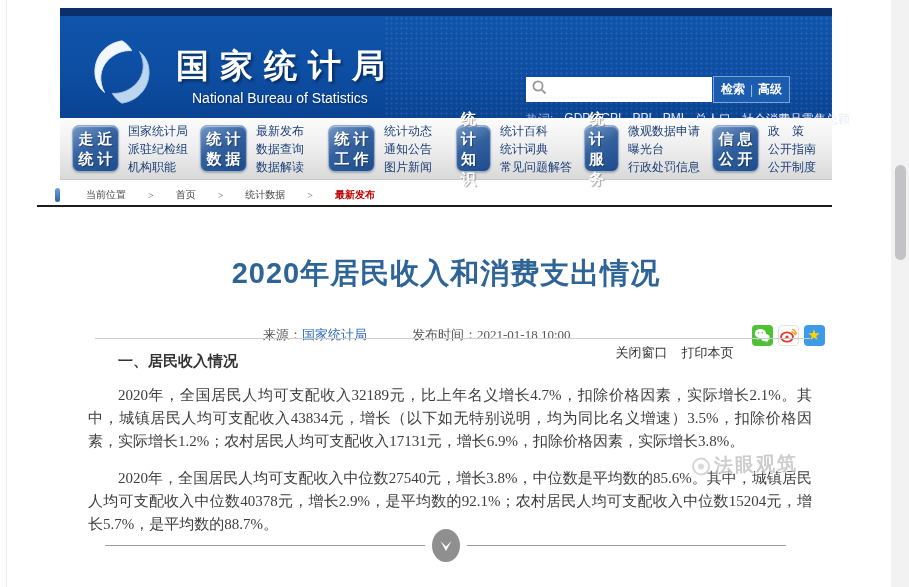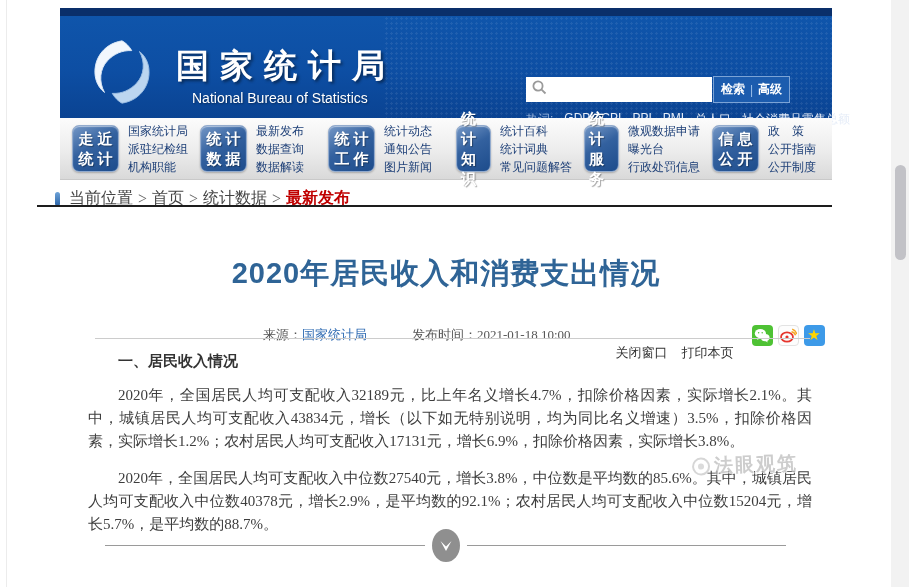--- a/index.html
+++ b/index.html
@@ -46,21 +46,21 @@
     color:#fff; font-size:15px; font-weight:bold; line-height:20px;
     display:flex; flex-direction:column; align-items:center; justify-content:center; letter-spacing:4px;
     text-shadow:1px 1px 1px rgba(0,0,0,.35); }
   .nav-btn span { display:block; margin-left:4px; }
   .nav-links { display:flex; flex-direction:column; gap:2px; }
   .nav-links a { font-size:12px; color:#1d3f77; text-decoration:none; cursor:pointer;
     font-family:"Liberation Serif", serif; white-space:nowrap; line-height:16px; }
 
   
   .breadcrumb { position:absolute; left:-5px; top:188px; display:flex; align-items:center;
-    font-size:16px; color:#444; font-family:"Liberation Serif", serif; gap:5px; }
+    font-size:10px; color:#444; font-family:"Liberation Serif", serif; gap:22px; }
   .bc-bar { width:5px; height:14px; border-radius:3px;
     background:linear-gradient(180deg,#6ea3d8,#2a64a8); margin-right:4px; }
   .breadcrumb a { color:#444; text-decoration:none; cursor:pointer; }
   .bc-sep { color:#666; }
   .bc-current { color:#c00000 !important; font-weight:bold; }
   .bc-line { position:absolute; left:-23px; top:205px; width:795px; height:2px; background:#1d1d1d; }
 
   
   .article-title { position:absolute; left:0; top:254px; width:772px; text-align:center;
     font-size:29px; font-weight:bold; color:#2f6496; letter-spacing:1px; }

